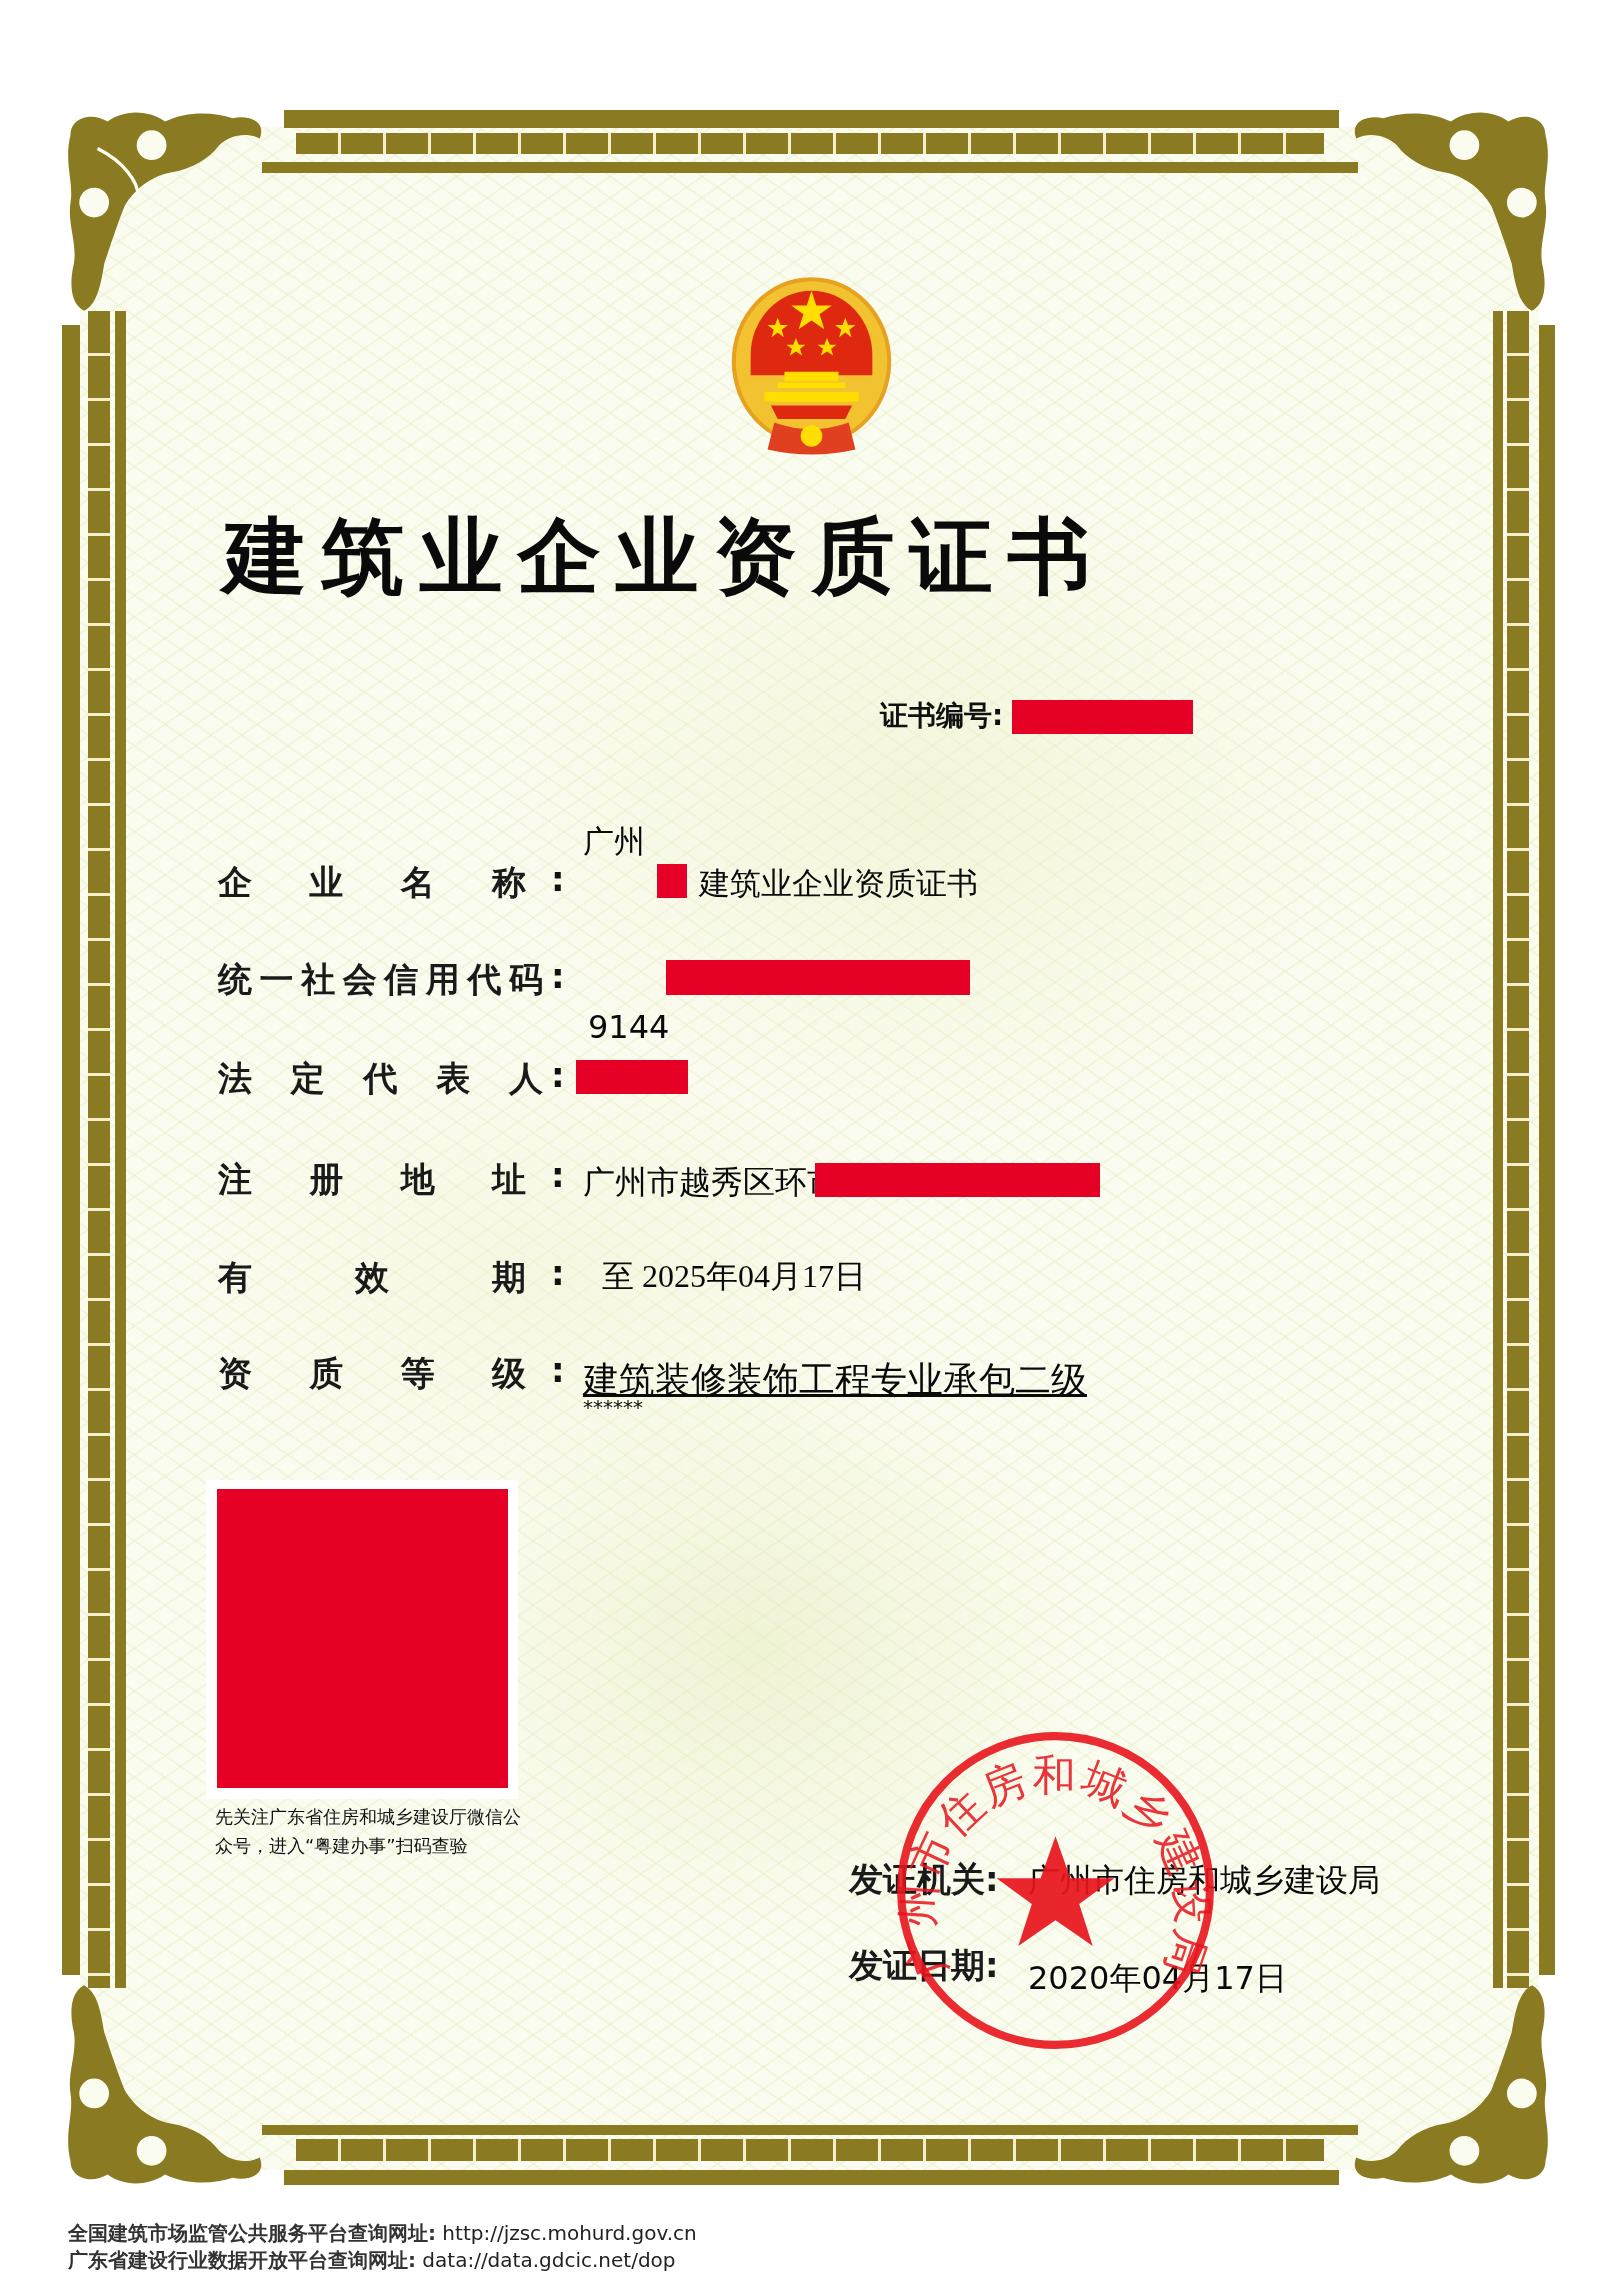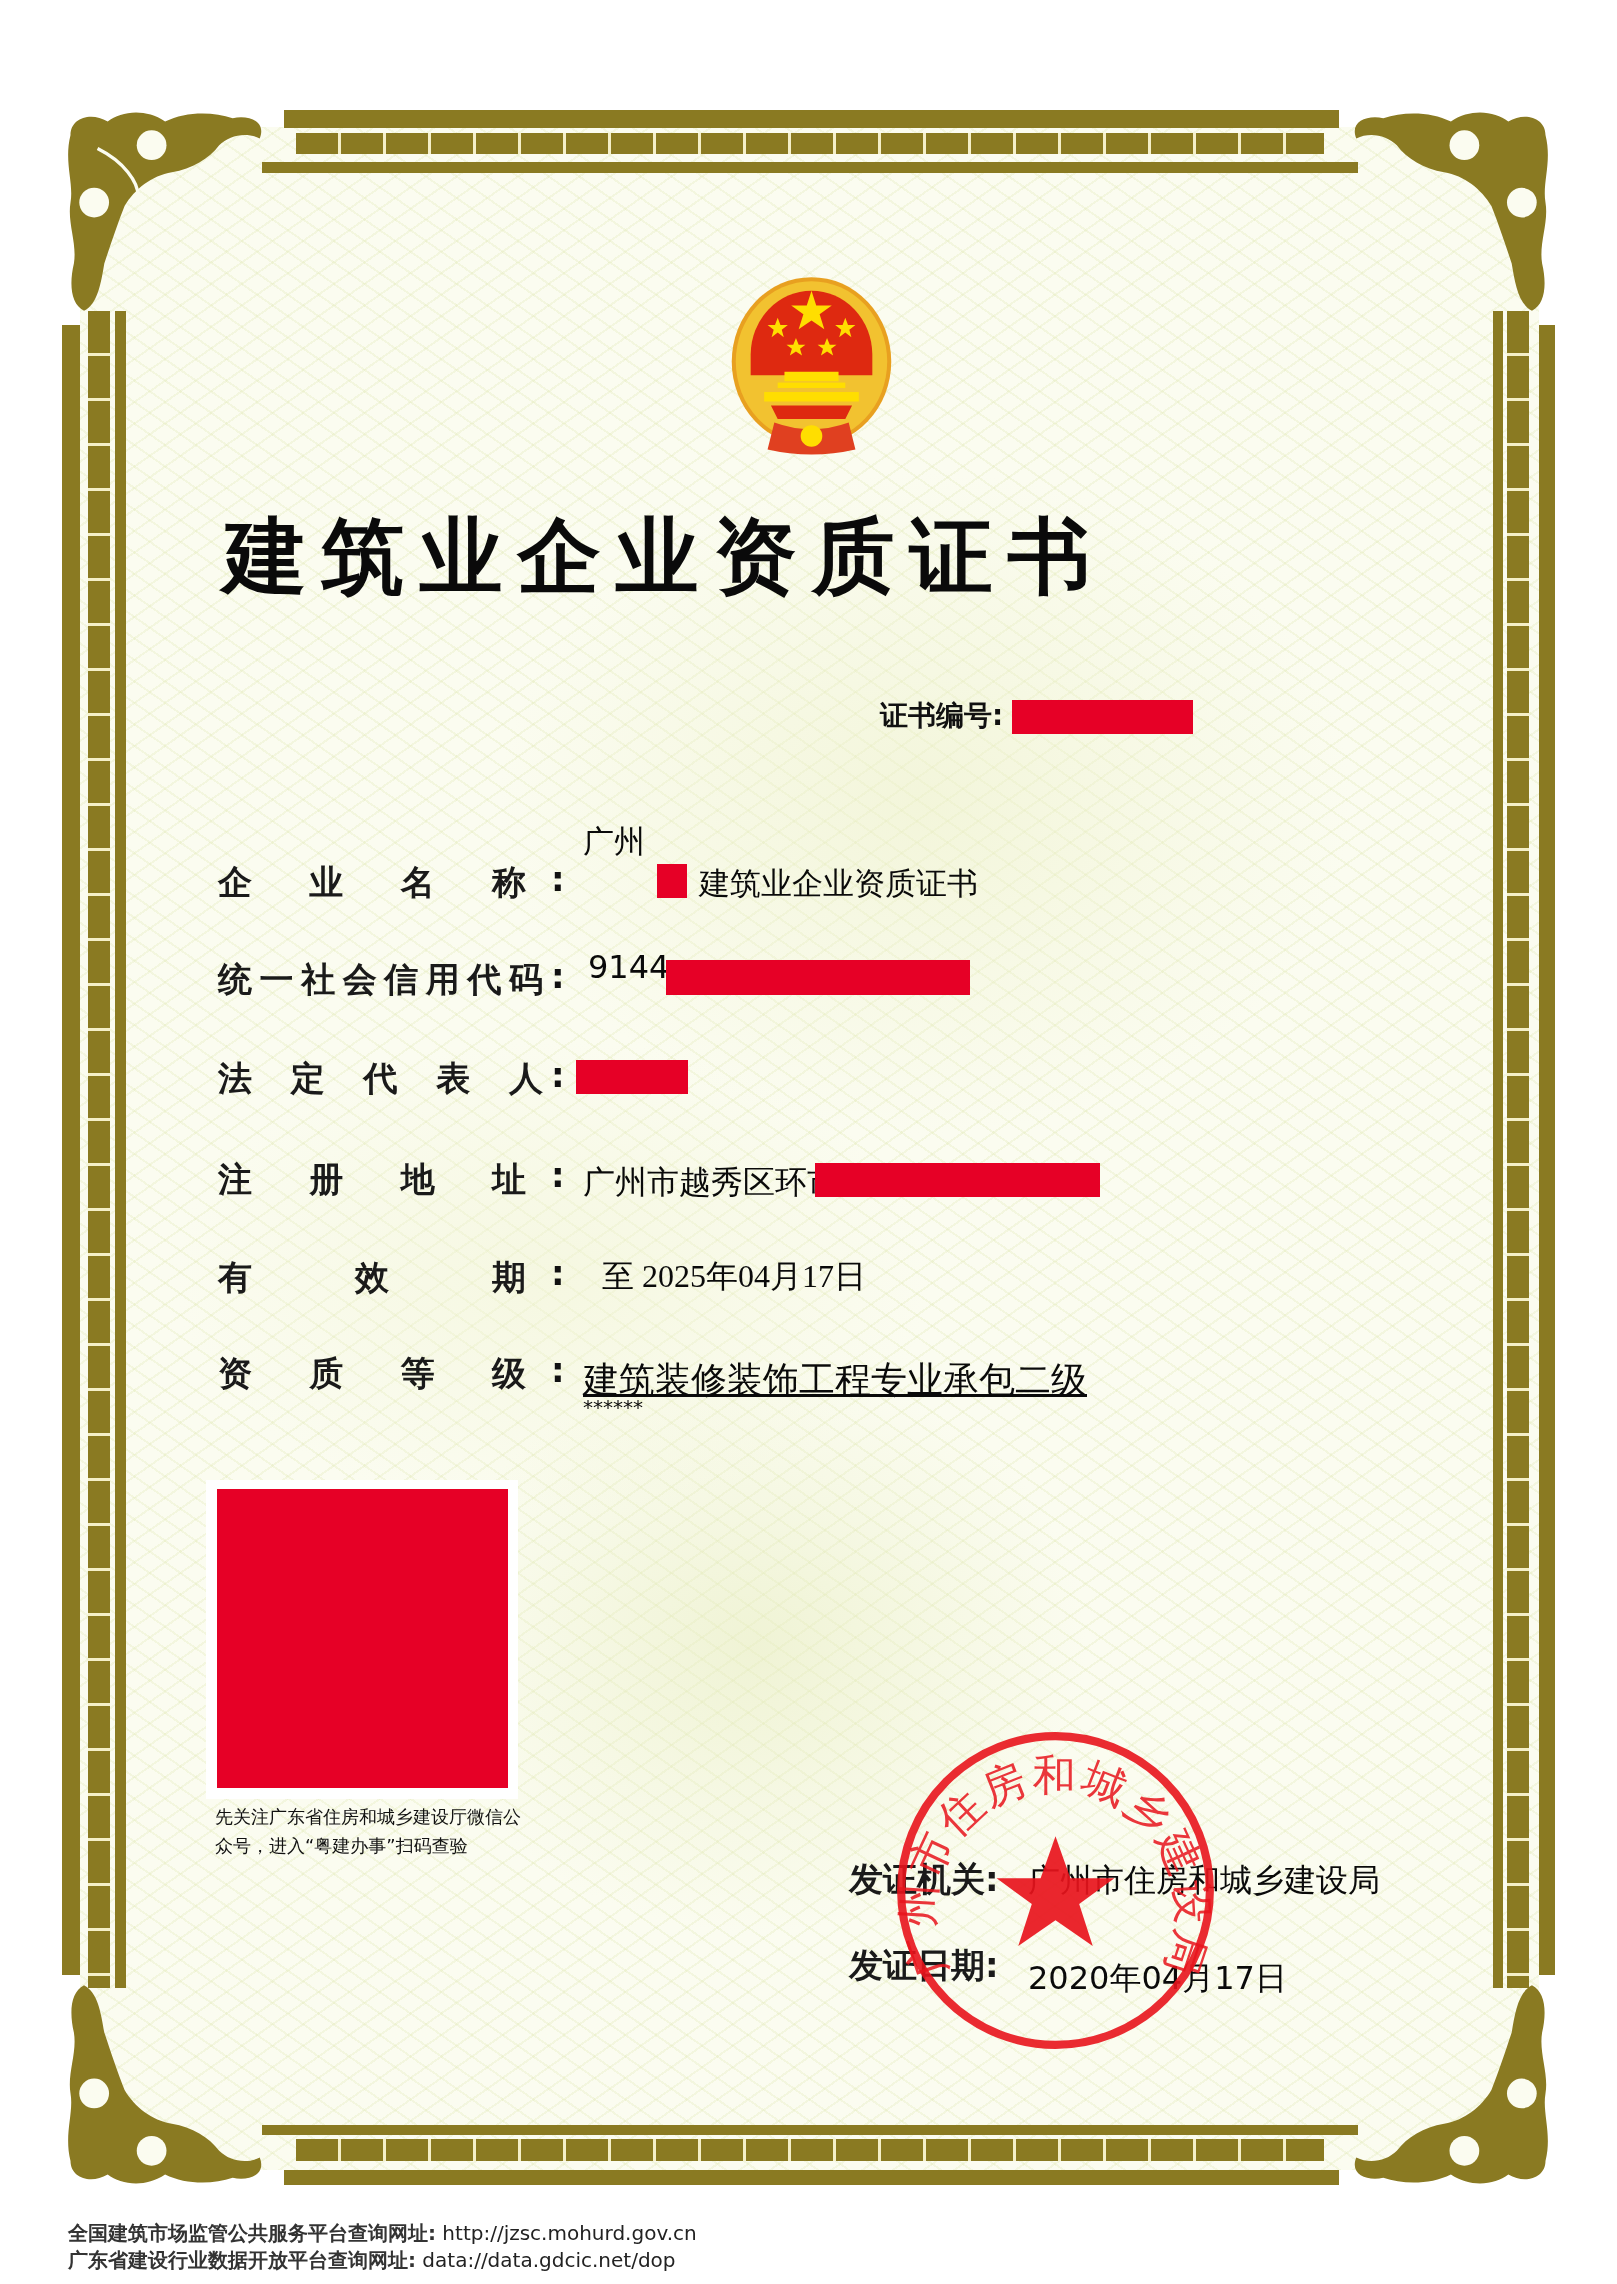--- a/index.html
+++ b/index.html
@@ -150,21 +150,21 @@
   <span>统</span>
   <span>一</span>
   <span>社</span>
   <span>会</span>
   <span>信</span>
   <span>用</span>
   <span>代</span>
   <span>码</span>
 </div>
 <div class="colon" style="left:551px;top:956px;">:</div>
-<div class="val" style="left:588px;top:948px;font-size:32px;">9144</div>
+<div class="val" style="left:588px;top:1008px;font-size:32px;">9144</div>
 <div class="redact" style="left:666px;top:960px;width:304px;height:35px;"></div>
 
 <div class="label" style="top:1056px;width:325px;">
   <span>法</span>
   <span>定</span>
   <span>代</span>
   <span>表</span>
   <span>人</span>
 </div>
 <div class="colon" style="left:551px;top:1055px;">:</div>

